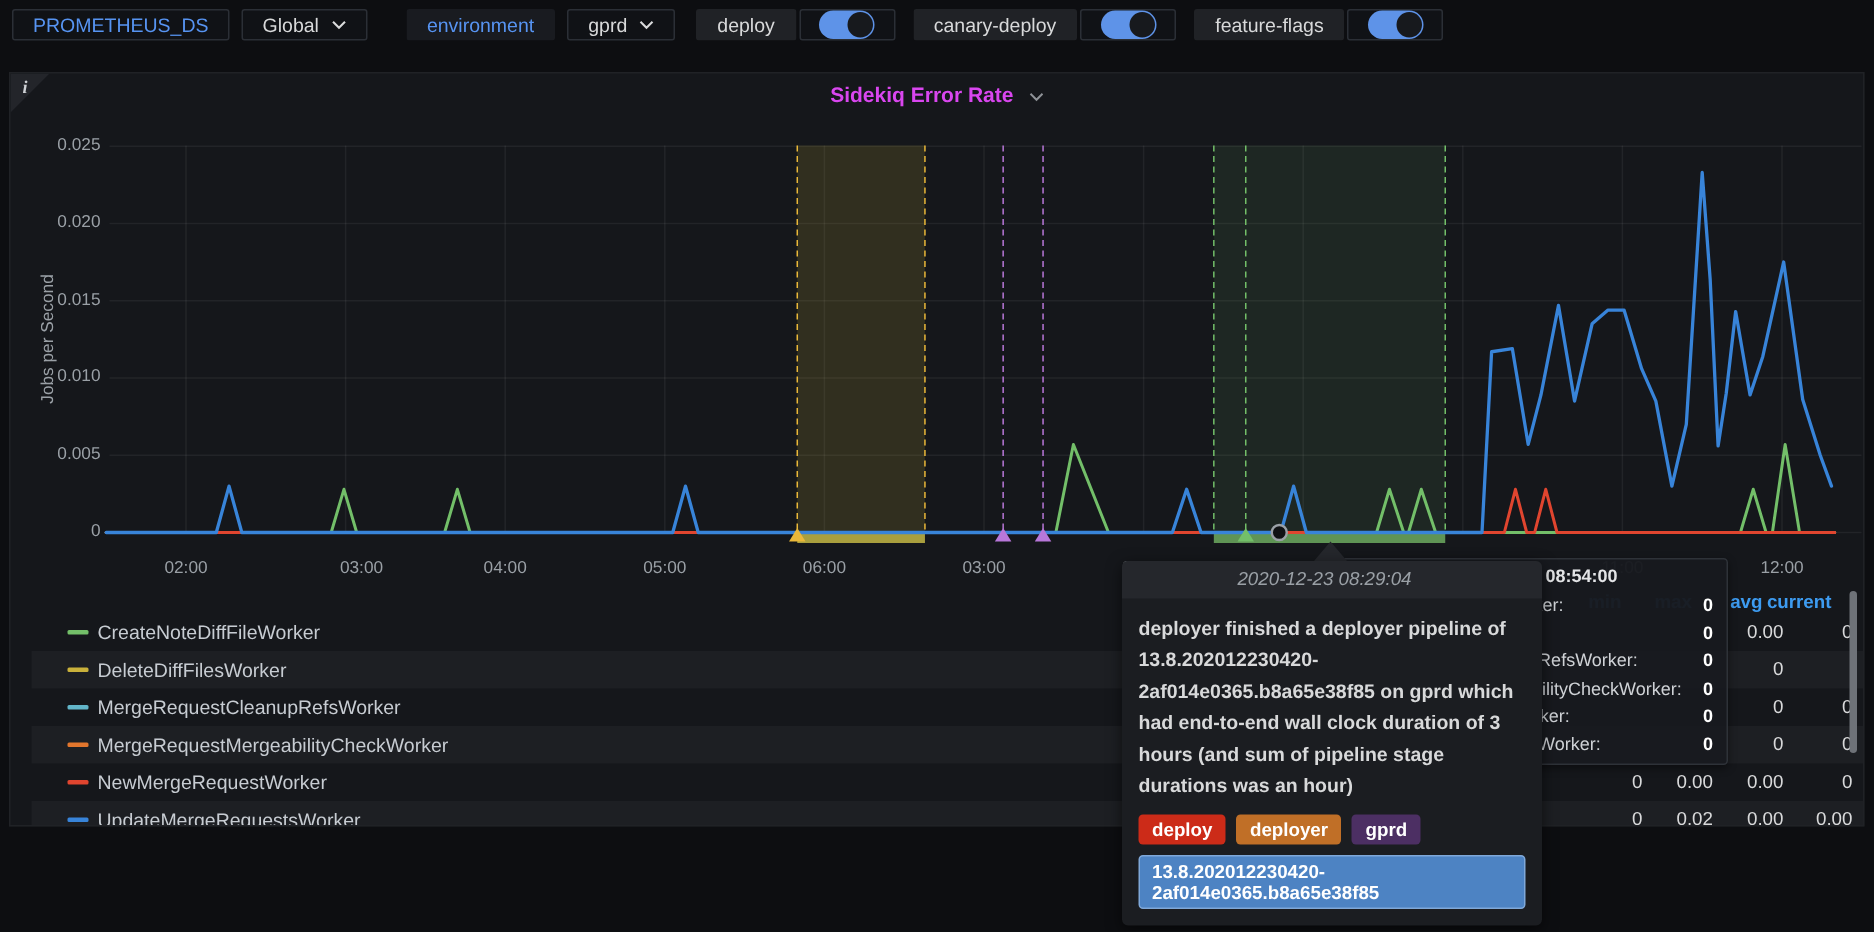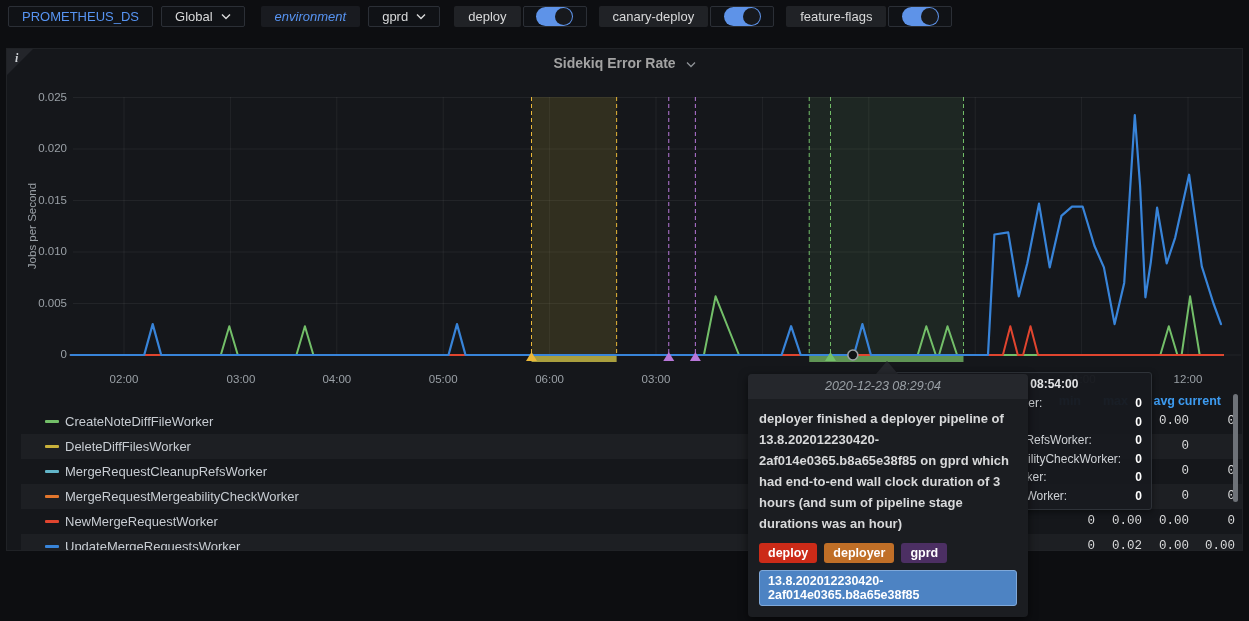--- a/index.html
+++ b/index.html
@@ -11,46 +11,46 @@
   .tb-box{display:flex;align-items:center;padding:0 13px;border:1px solid #2b2f36;background:#101216;
           border-radius:2px;font-size:13px;color:#d8d9da;white-space:nowrap;cursor:pointer;}
   .tb-ds{color:#5794F2;}
   .tb-label{background:#202226;border:1px solid transparent;cursor:default;}
   .tb-var{background:#191b20;border:1px solid transparent;color:#5794F2;cursor:default;}
   .chev{margin-left:8px;display:inline-flex;}
   .tb-toggle{width:62px;border:1px solid #2b2f36;background:#101216;border-radius:2px;
              display:flex;align-items:center;justify-content:center;cursor:pointer;}
   .pill{width:37px;height:19px;border-radius:10px;background:#5E93E8;position:relative;}
   .knob{position:absolute;right:1px;top:1px;width:17px;height:17px;border-radius:50%;background:#17191d;}
-  .sp8{margin-left:8px;} .sp24{margin-left:16px;font-style:italic;} .sp14{margin-left:14px;} .sp2{margin-left:2px;} .sp12{margin-left:12px;}
+  .sp8{margin-left:8px;} .sp24{margin-left:26px;} .sp14{margin-left:14px;} .sp2{margin-left:2px;} .sp12{margin-left:12px;}
 
   
   .panel{position:absolute;left:6px;top:48px;width:1237px;height:503px;background:#15171b;
          border:1px solid #202226;overflow:hidden;box-sizing:border-box;}
   .corner{position:absolute;left:0;top:0;width:0;height:0;border-top:26px solid #23252a;
           border-right:26px solid transparent;z-index:2;}
   .corner-i{position:absolute;left:8px;top:2px;font:italic bold 12px "Liberation Serif",serif;color:#cfd2d6;z-index:3;}
   .panel-title{position:absolute;top:0;left:0;right:0;height:26px;text-align:center;line-height:28px;
-               font-size:14px;font-weight:bold;color:#a3a3a3;z-index:1;cursor:pointer;}
+               font-size:14px;font-weight:bold;color:#d946ef;z-index:1;cursor:pointer;}
   .panel-title .chev{margin-left:6px;}
 
   .ylab{position:absolute;left:-44px;top:170px;width:140px;height:14px;transform:rotate(-90deg);
         text-align:center;font-size:11.5px;color:#9aa0a6;}
   .ytick{position:absolute;left:0;width:60px;text-align:right;font-size:11.5px;color:#9aa0a6;}
   .xtick{position:absolute;width:50px;text-align:center;font-size:11.5px;color:#9aa0a6;top:324px;}
 
   
   .lg-headers{position:absolute;left:0;top:345px;width:100%;height:15px;z-index:1;}
   .lg-headers span{position:absolute;font-size:12.5px;font-weight:bold;color:#3D9BF0;cursor:pointer;}
   .legend{position:absolute;left:14px;top:360px;width:100%;z-index:1;}
   .lg-row{position:relative;height:25px;cursor:pointer;}
   .lg-row:nth-child(even){background:rgba(255,255,255,0.035);}
   .lg-dash{position:absolute;left:24px;top:11px;width:14px;height:3px;border-radius:1px;}
   .lg-name{position:absolute;left:44px;top:0;line-height:25px;font-size:13px;color:#c7ccd2;}
-  .lg-val{position:absolute;top:0;line-height:25px;font-size:12.5px;color:#d8d9da;font-family:Liberation Mono, monospace;}
+  .lg-val{position:absolute;top:0;line-height:25px;font-size:12.5px;color:#d8d9da;}
   .scroll-thumb{position:absolute;right:4px;top:345px;width:5px;height:108px;border-radius:3px;
                 background:#6e7278;z-index:1;cursor:pointer;}
 
   
   .hover-tip{position:absolute;left:892px;top:372px;width:260px;height:138px;z-index:5;
              background:rgba(24,26,31,0.97);border:1px solid #2e3238;border-radius:3px;
              box-shadow:0 2px 6px rgba(0,0,0,.45);box-sizing:border-box;font-size:12px;}
   .hover-tip .ht-title{height:21px;line-height:22px;text-align:center;font-weight:bold;color:#e3e4e6;}
   .ht-row{position:relative;height:18.5px;line-height:18.5px;padding:0 9px;color:#cfd2d6;}
   .ht-row .ht-name{float:left;}

